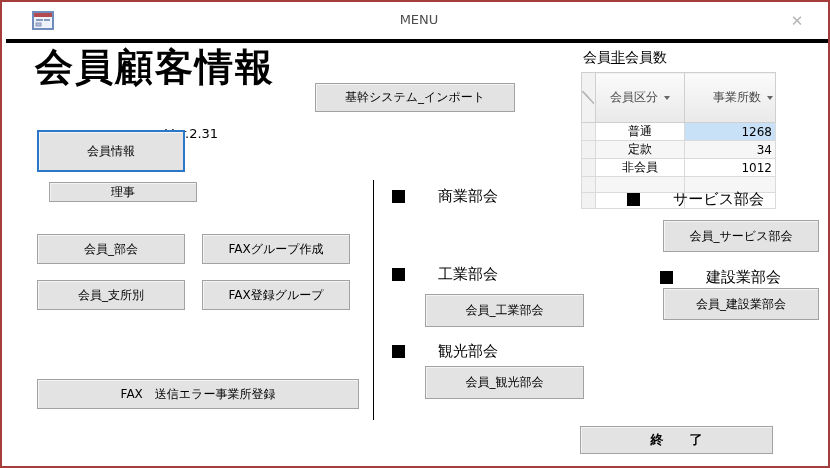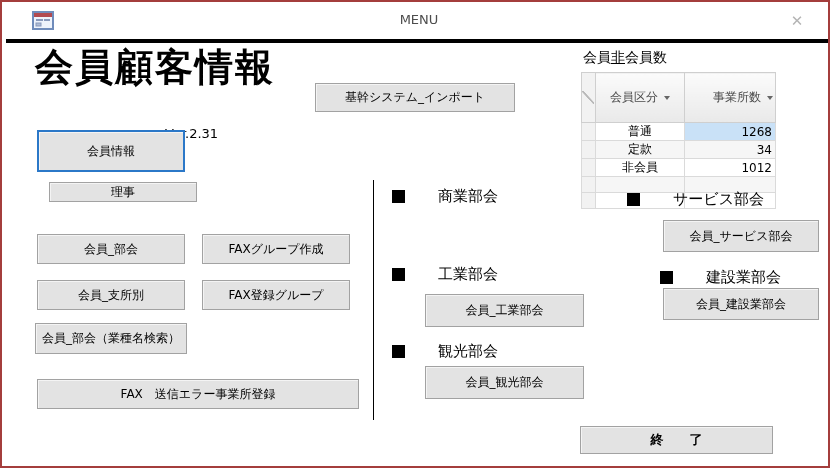--- a/index.html
+++ b/index.html
@@ -119,21 +119,20 @@
       </tr>
     </tbody>
   </table>
 
   <button class="btn focus" style="left:35px;top:128px;width:148px;height:42px;">会員情報</button>
   <button class="btn" style="left:35px;top:180px;width:148px;height:20px;margin-left:12px;">理事</button>
   <button class="btn" style="left:35px;top:232px;width:148px;height:30px;">会員_部会</button>
   <button class="btn" style="left:200px;top:232px;width:148px;height:30px;">FAXグループ作成</button>
   <button class="btn" style="left:35px;top:278px;width:148px;height:30px;">会員_支所別</button>
   <button class="btn" style="left:200px;top:278px;width:148px;height:30px;">FAX登録グループ</button>
-  <button class="btn" style="left:33px;top:321px;width:152px;height:31px;">会員_部会（業種名検索）</button>
   <button class="btn" style="left:35px;top:377px;width:322px;height:30px;">FAX　送信エラー事業所登録</button>
 
   <div class="divider"></div>
 
   <div class="section-head" style="left:390px;top:185px;">
     <span class="bullet"></span>
     <span>商業部会</span>
   </div>
 
   <div class="section-head" style="left:390px;top:263px;">

